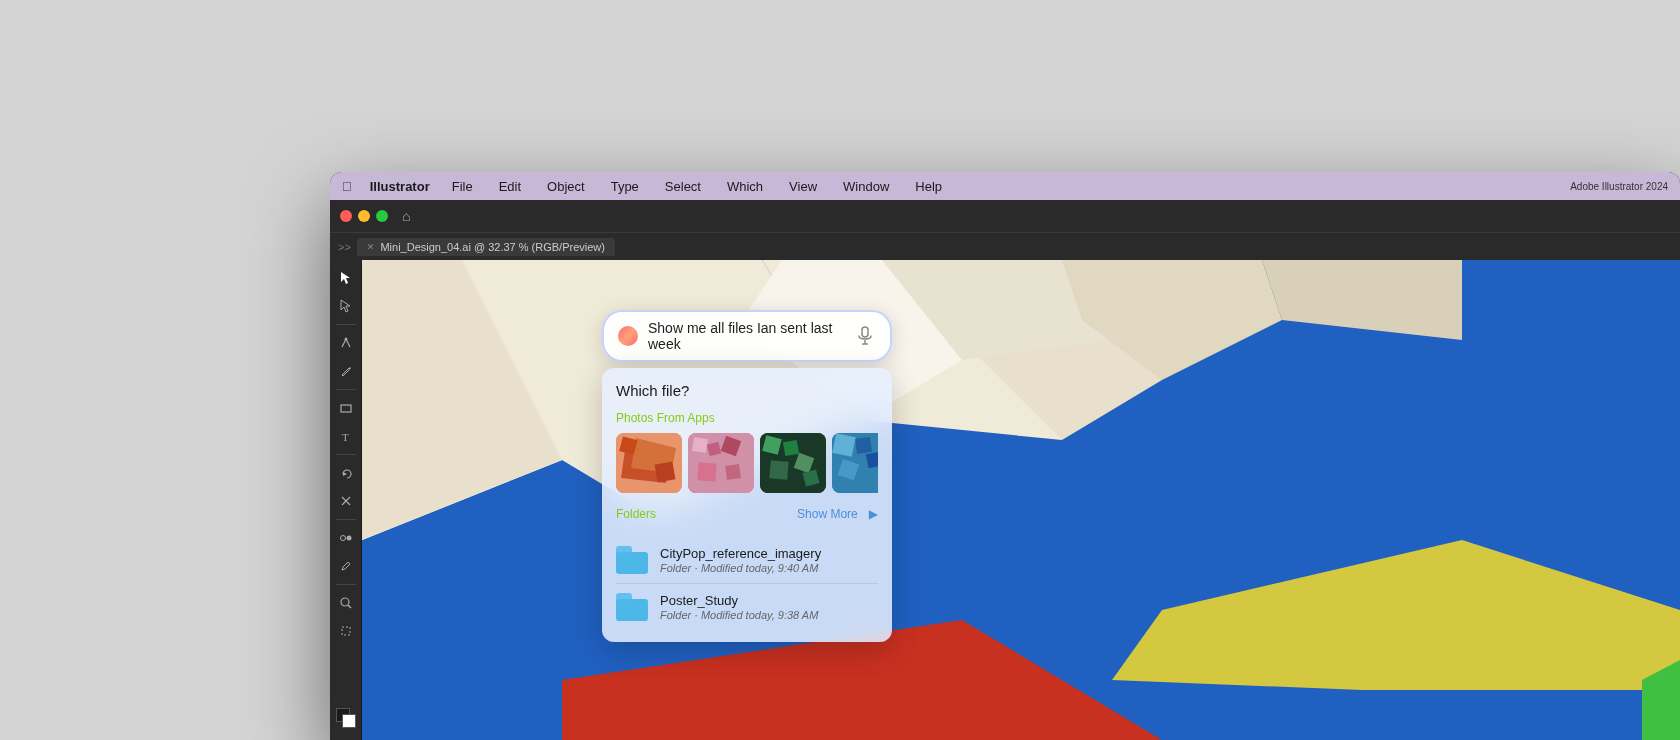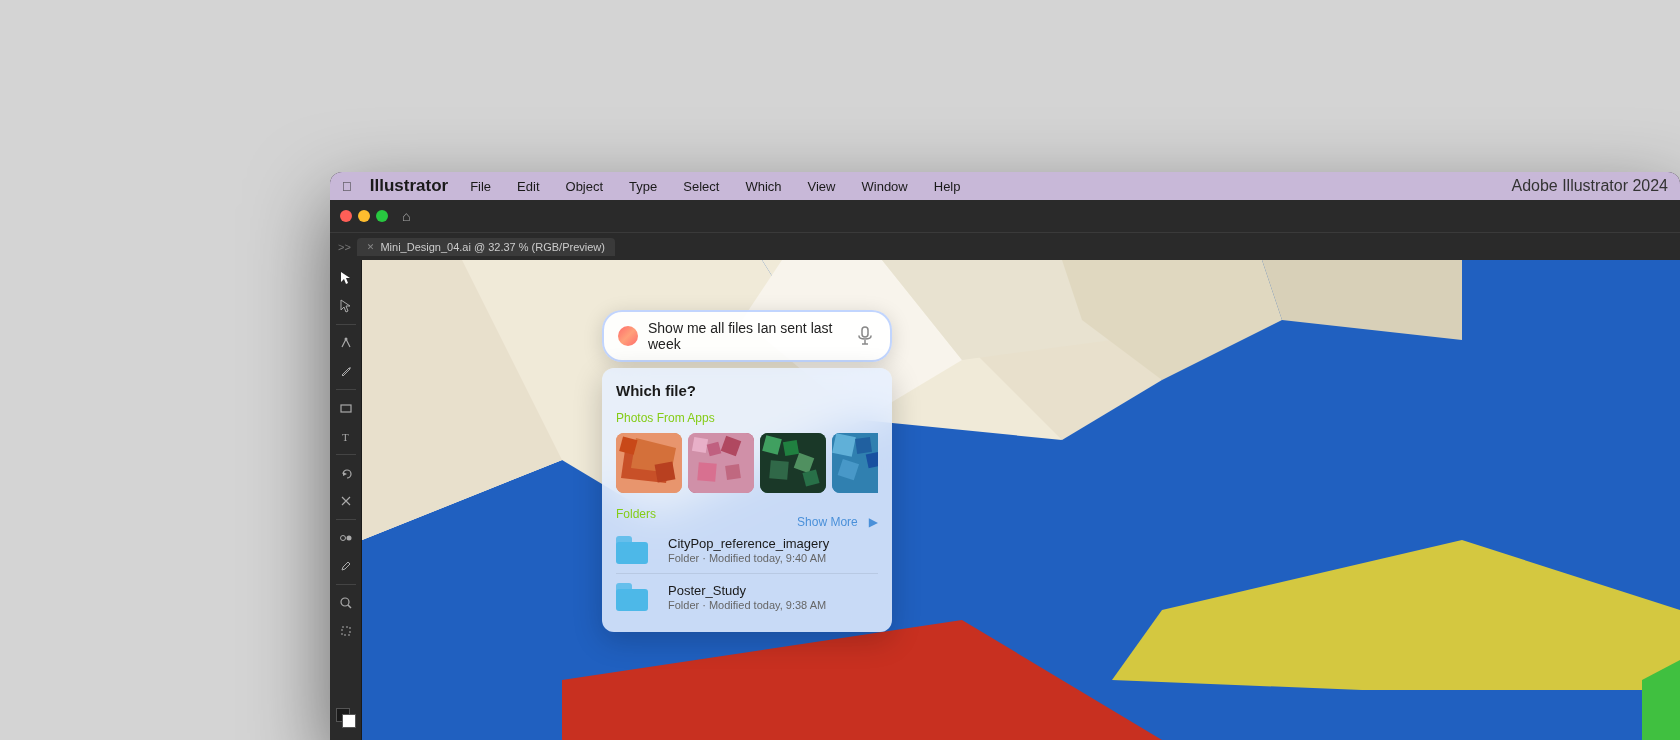--- a/index.html
+++ b/index.html
@@ -43,37 +43,37 @@
       gap: 18px;
     }
 
     .apple-icon {
       font-size: 13px;
       color: #333;
       cursor: pointer;
     }
 
     .menu-app-name {
-      font-size: 17px;
+      font-size: 13px;
       font-weight: 700;
       color: #1a1a1a;
     }
 
     .menu-item {
       font-size: 13px;
       color: #1a1a1a;
       cursor: pointer;
       padding: 2px 4px;
       border-radius: 3px;
       text-align: center;
     }
 
     .menu-bar-right {
       margin-left: auto;
-      font-size: 16px;
+      font-size: 10px;
       color: #333;
     }
 
     
     .title-bar {
       height: 32px;
       background: #2a2a2a;
       display: flex;
       align-items: center;
       padding: 0 10px;
@@ -255,21 +255,21 @@
       background: rgba(230, 240, 255, 0.85);
       backdrop-filter: blur(20px);
       border-radius: 12px;
       width: 290px;
       padding: 14px;
       box-shadow: 0 8px 30px rgba(0,0,0,0.2);
     }
 
     .which-file-label {
       font-size: 15px;
-      font-weight: 700;
+      font-weight: 400;
       color: #1a1a1a;
       margin-bottom: 12px;
     }
 
     .section-title {
       font-size: 12px;
       font-weight: 400;
       color: #84cc16;
       margin-bottom: 8px;
     }
@@ -306,36 +306,37 @@
     }
 
     .thumb-svg {
       width: 100%;
       height: 100%;
     }
 
     .folders-header {
       display: flex;
       justify-content: space-between;
-      align-items: flex-end;
+      align-items: flex-start;
+      margin-bottom: 10px;
     }
 
     .show-more {
       font-size: 12px;
       color: #4a90d9;
       cursor: pointer;
       display: flex;
       align-items: center;
       gap: 11px;
     }
 
     .folder-item {
       display: flex;
       align-items: center;
-      gap: 20px;
+      gap: 12px;
       padding: 7px 0;
       cursor: pointer;
       border-radius: 6px;
     }
 
     .folder-icon {
       width: 32px;
       height: 28px;
       position: relative;
       flex-shrink: 0;
@@ -371,20 +372,21 @@
     .folder-name {
       font-size: 13px;
       font-weight: 500;
       color: #1a1a1a;
     }
 
     .folder-meta {
       font-size: 11px;
       color: #666;
       margin-top: 1px;
+      font-style: italic;
     }
 
     .folder-divider {
       height: 1px;
       background: rgba(0,0,0,0.08);
       margin: 2px 0;
     }
 
     
     .color-swatches {

